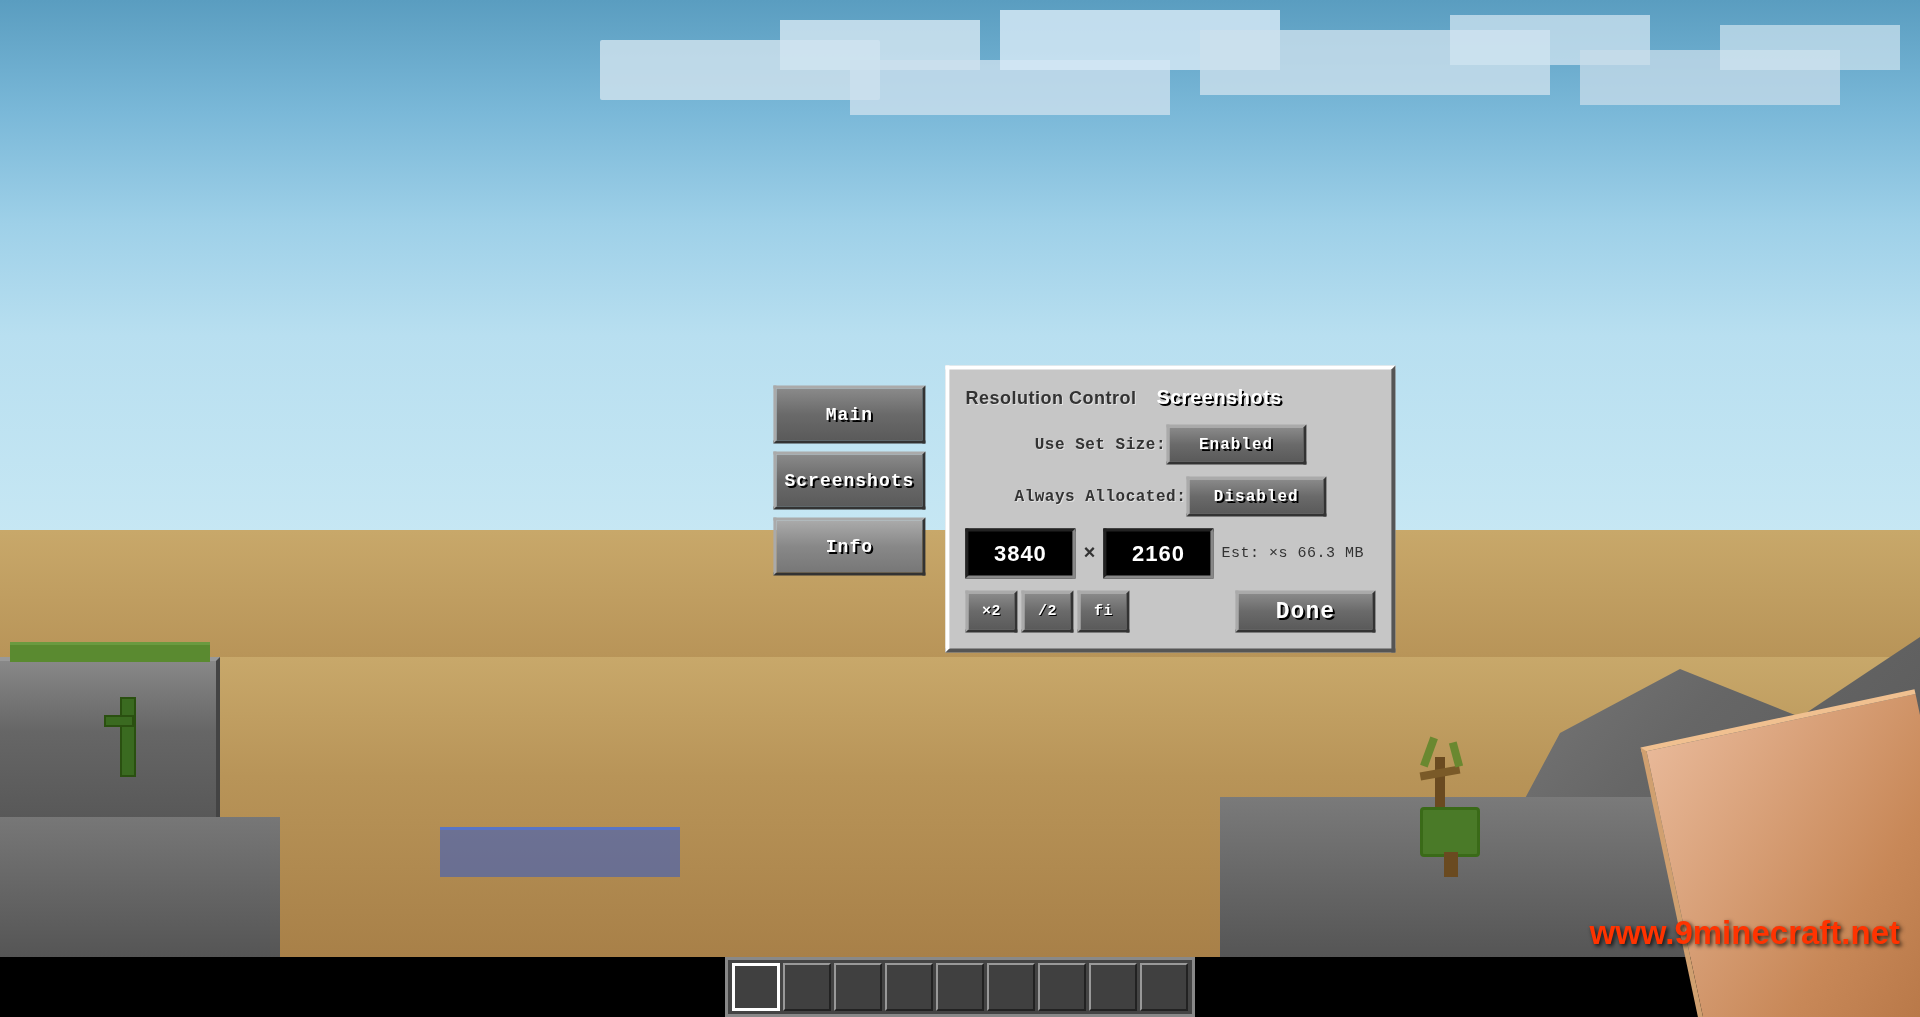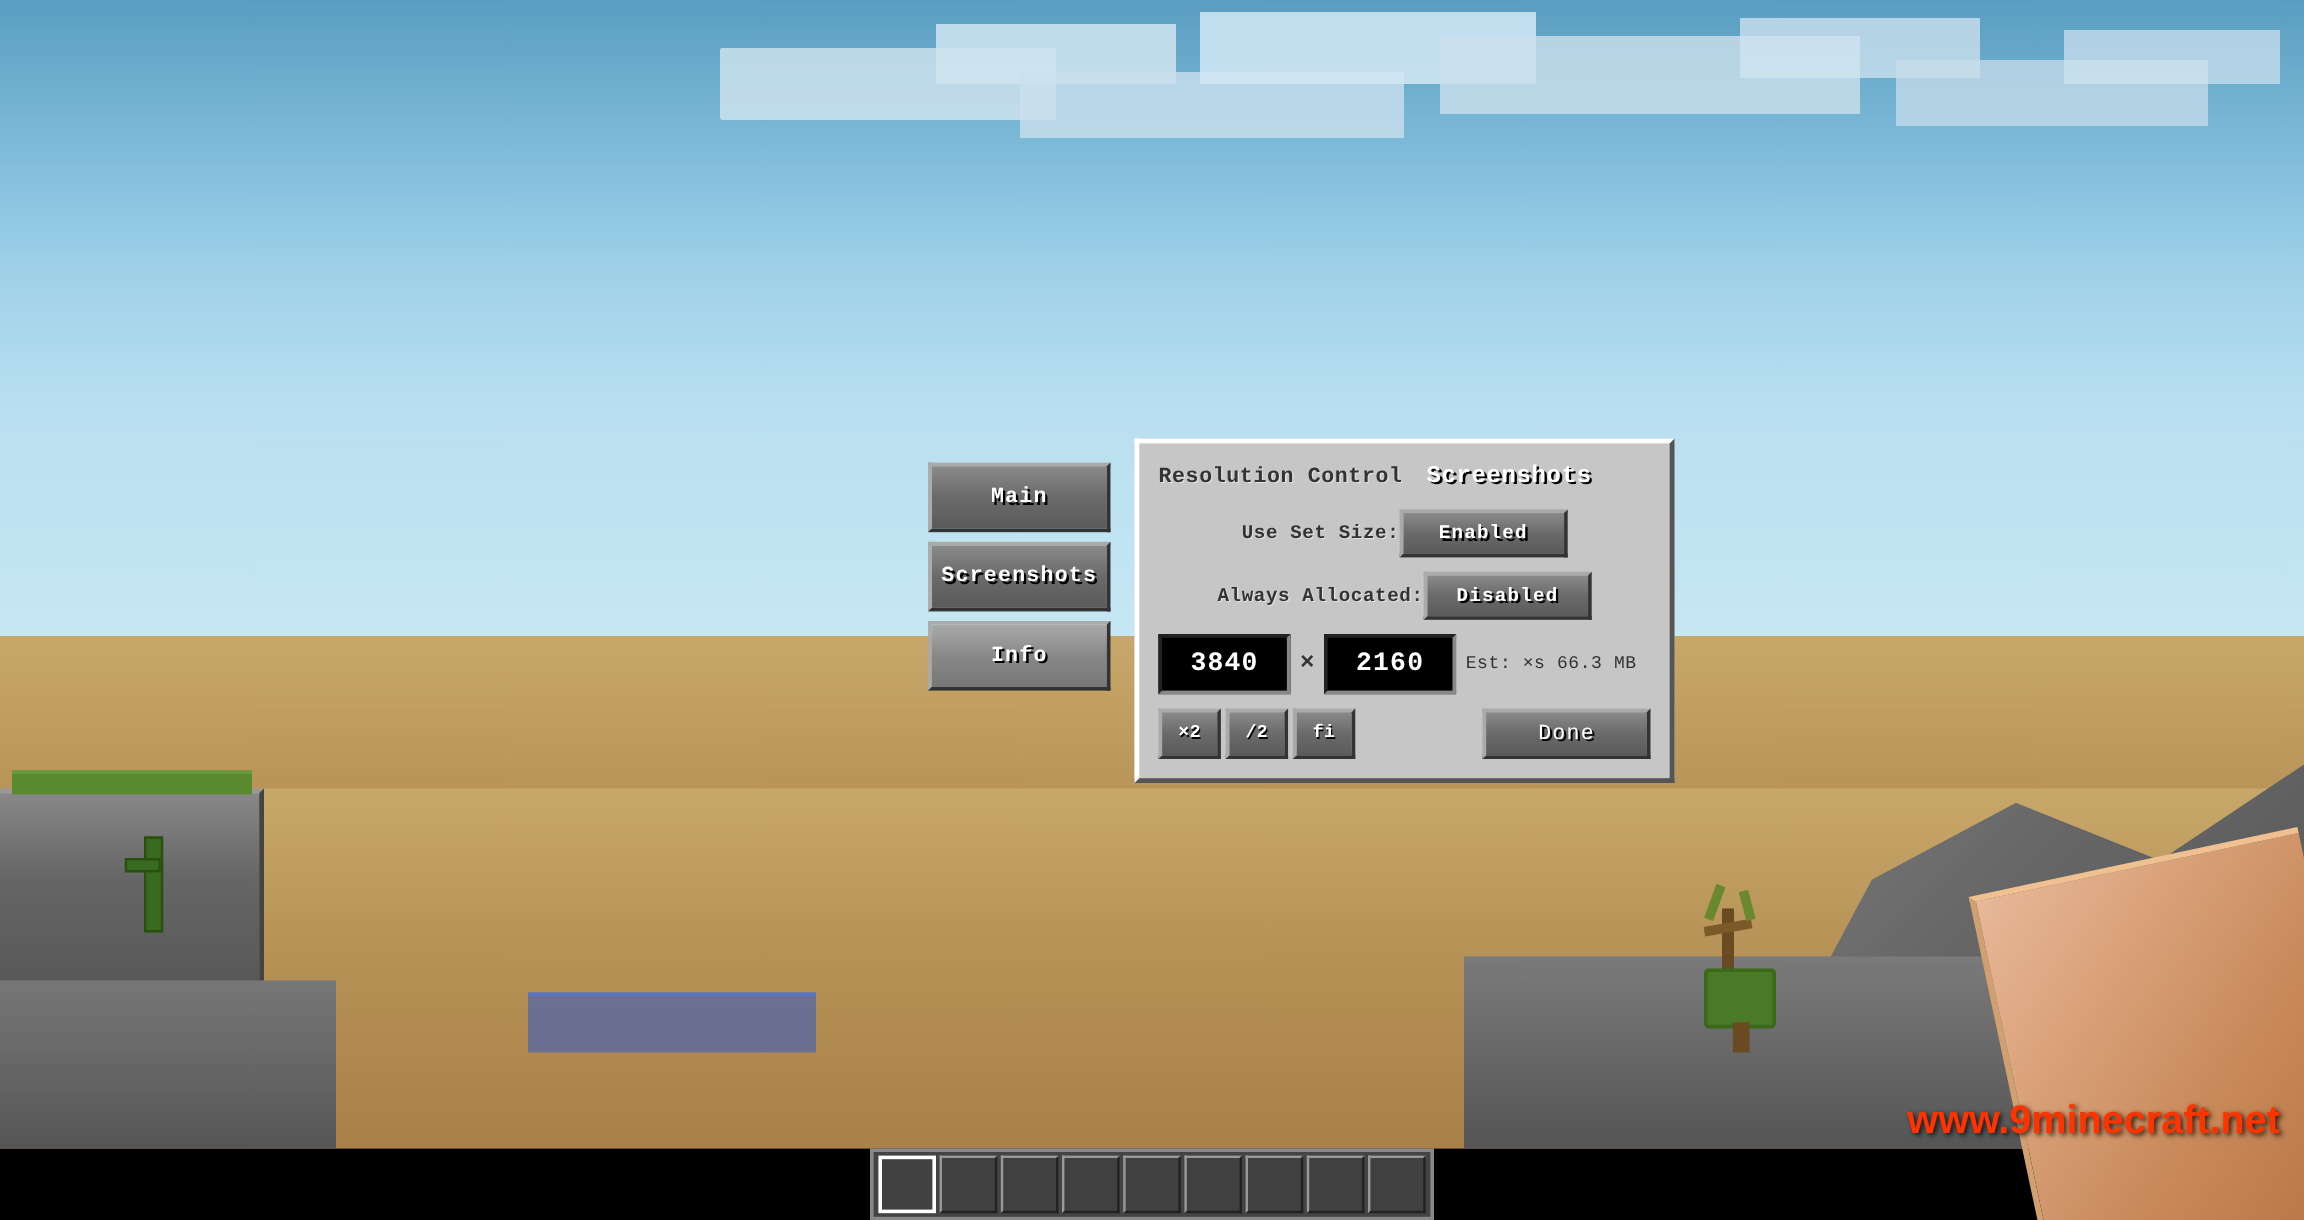--- a/index.html
+++ b/index.html
@@ -132,21 +132,21 @@
     }
 
     .dialog-title-row {
       display: flex;
       gap: 20px;
       margin-bottom: 16px;
       align-items: baseline;
     }
 
     .dialog-title {
-      font-family: Liberation Mono, monospace;
+      font-family: Liberation Sans, sans-serif;
       font-size: 18px;
       font-weight: bold;
       color: #333;
       text-shadow: 1px 1px 0 rgba(255,255,255,0.5);
       letter-spacing: 0.5px;
     }
 
     .dialog-title.active-section {
       color: #fff;
       text-shadow: 2px 2px 0 #000;
@@ -212,21 +212,21 @@
     .res-input {
       width: 110px;
       height: 50px;
       background: #000;
       border: 3px solid #555;
       border-top-color: #222;
       border-left-color: #222;
       border-bottom-color: #888;
       border-right-color: #888;
       color: #fff;
-      font-family: Liberation Mono, monospace;
+      font-family: Liberation Sans, sans-serif;
       font-size: 22px;
       font-weight: bold;
       text-align: center;
       letter-spacing: 1px;
     }
 
     .res-separator {
       font-family: 'Courier New', monospace;
       font-size: 20px;
       font-weight: bold;
@@ -281,22 +281,22 @@
       width: 140px;
       height: 42px;
       background: linear-gradient(180deg, #8a8a8a 0%, #6a6a6a 50%, #5a5a5a 100%);
       border: 3px solid;
       border-top-color: #aaa;
       border-left-color: #aaa;
       border-bottom-color: #333;
       border-right-color: #333;
       color: #fff;
       font-family: 'Courier New', monospace;
-      font-size: 18px;
-      font-weight: normal;
+      font-size: 23px;
+      font-weight: bold;
       text-align: center;
       cursor: pointer;
       display: flex;
       align-items: center;
       justify-content: center;
       text-shadow: 2px 2px 0 #000;
       letter-spacing: 1px;
     }
   </style>
 </head>

